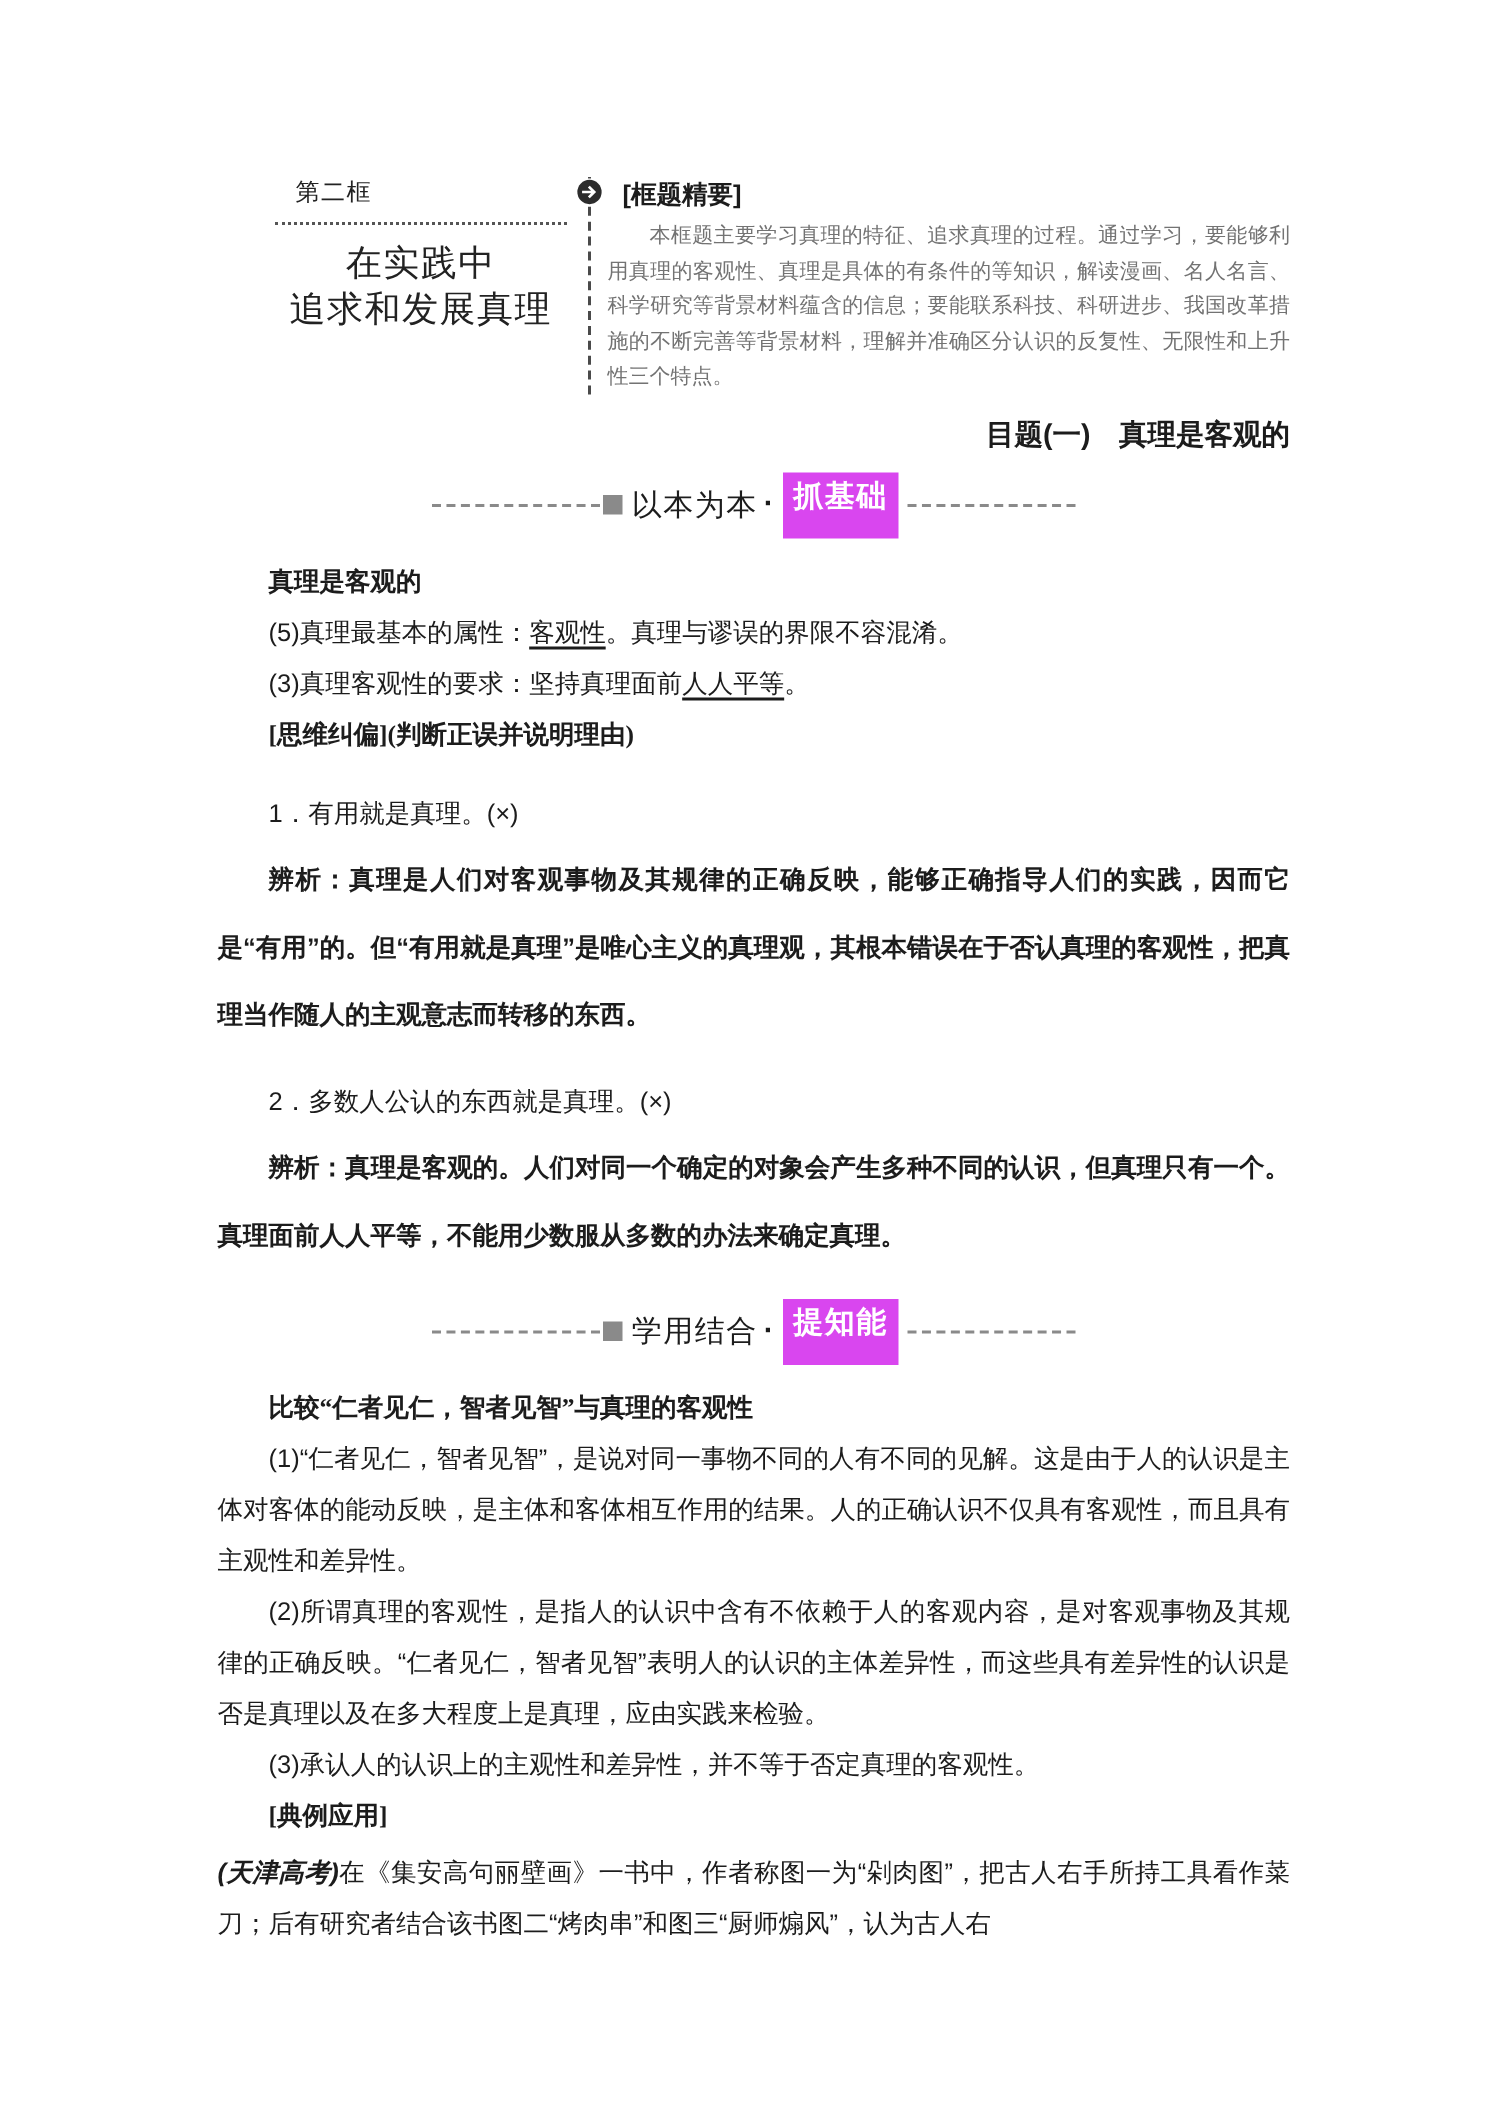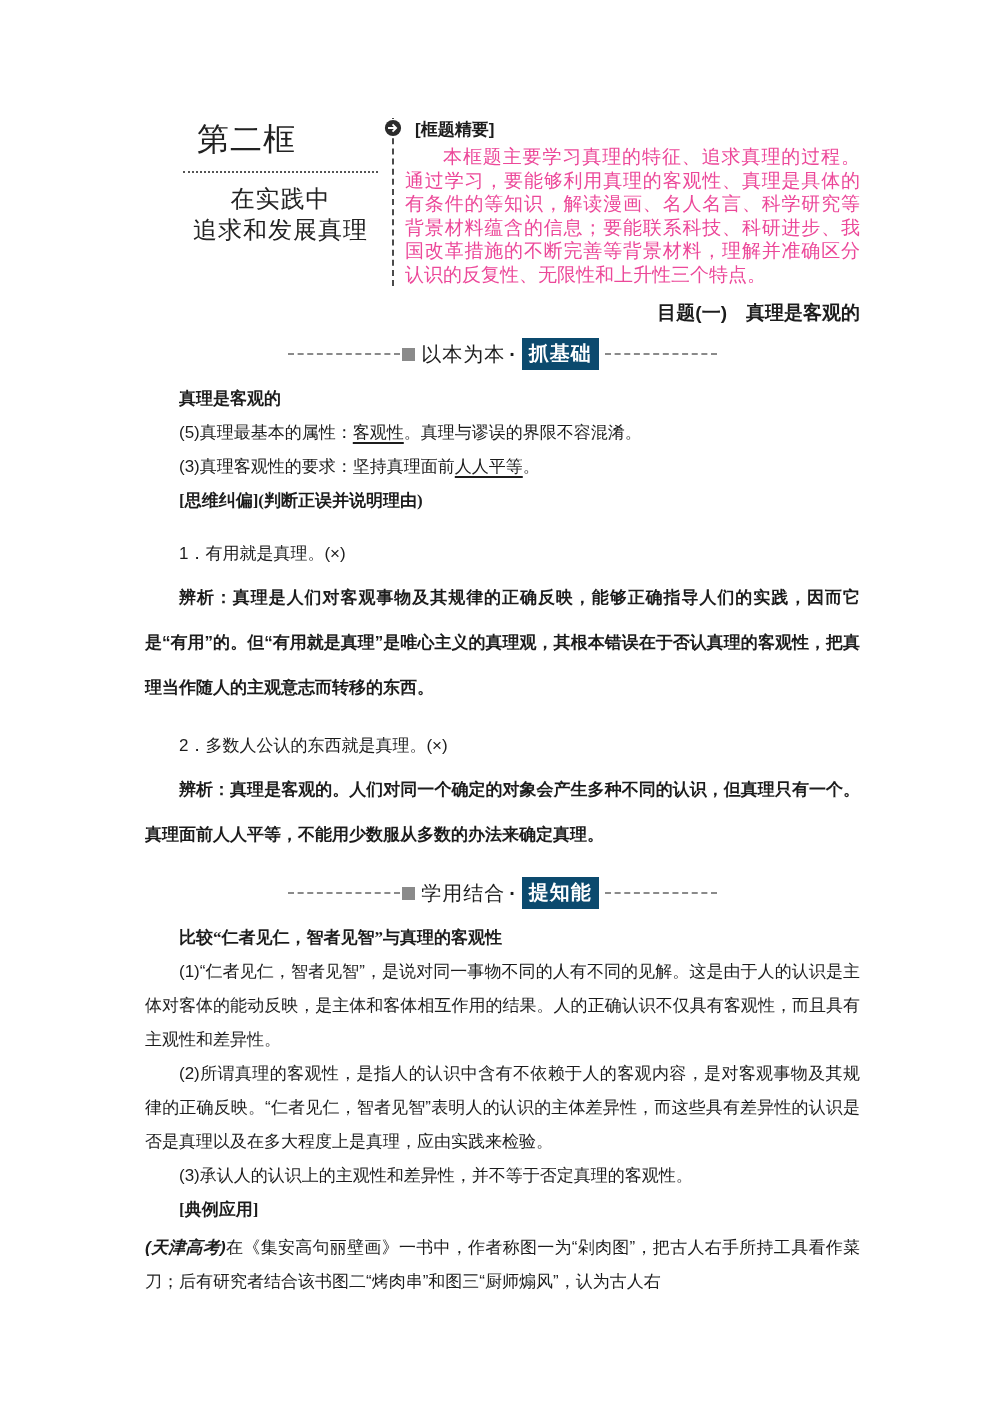--- a/index.html
+++ b/index.html
@@ -26,21 +26,21 @@
     align-items: flex-start;
     margin-bottom: 14px;
   }
   .header-left {
     width: 195px;
     margin-left: 38px;
     flex: none;
     text-align: center;
   }
   .lesson-no {
-    font-size: 32px;
+    font-size: 16px;
     text-align: left;
     padding-left: 14px;
     letter-spacing: 1px;
     color: #222;
   }
   .dotted-rule {
     border-top: 2px dotted #555;
     margin: 9px 0 10px 0;
   }
   .lesson-title {
@@ -66,23 +66,23 @@
     background: #fff;
   }
   .brief-title {
     font-size: 17px;
     font-weight: bold;
     padding-left: 10px;
     margin-bottom: 4px;
   }
   .brief-body {
     margin: 2px 0 0 0;
-    font-size: 19px;
+    font-size: 14px;
     line-height: 23.5px;
-    color: #ec4899;
+    color: #737373;
     text-align: justify;
     text-indent: 2em;
   }
 
   
   .section-title {
     text-align: right;
     font-size: 19px;
     font-weight: bold;
     margin: 4px 0 12px 0;
@@ -110,25 +110,25 @@
     font-size: 20px;
     color: #1c1c1c;
     letter-spacing: 1px;
   }
   .banner-sep {
     font-size: 20px;
     font-weight: bold;
     margin: 0 6px 0 4px;
   }
   .banner-badge {
-    background: #0c4a6e;
+    background: #d946ef;
     color: #ffffff;
     font-size: 20px;
     font-weight: bold;
-    padding: 2px 7px 3px 7px;
+    padding: 2px 7px 15px 7px;
     letter-spacing: 1px;
     margin-right: 6px;
   }
   .banner.second { margin-top: 20px; }
 
   
   .blocks { width: 715px; }
   .blk {
     margin: 0;
     font-size: 17px;

